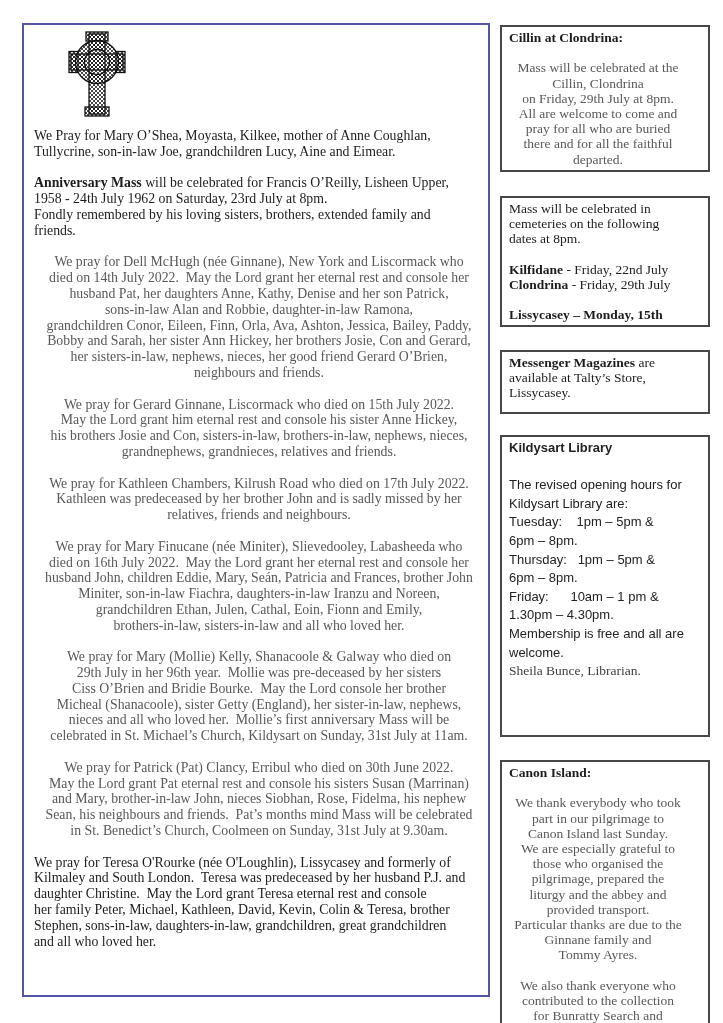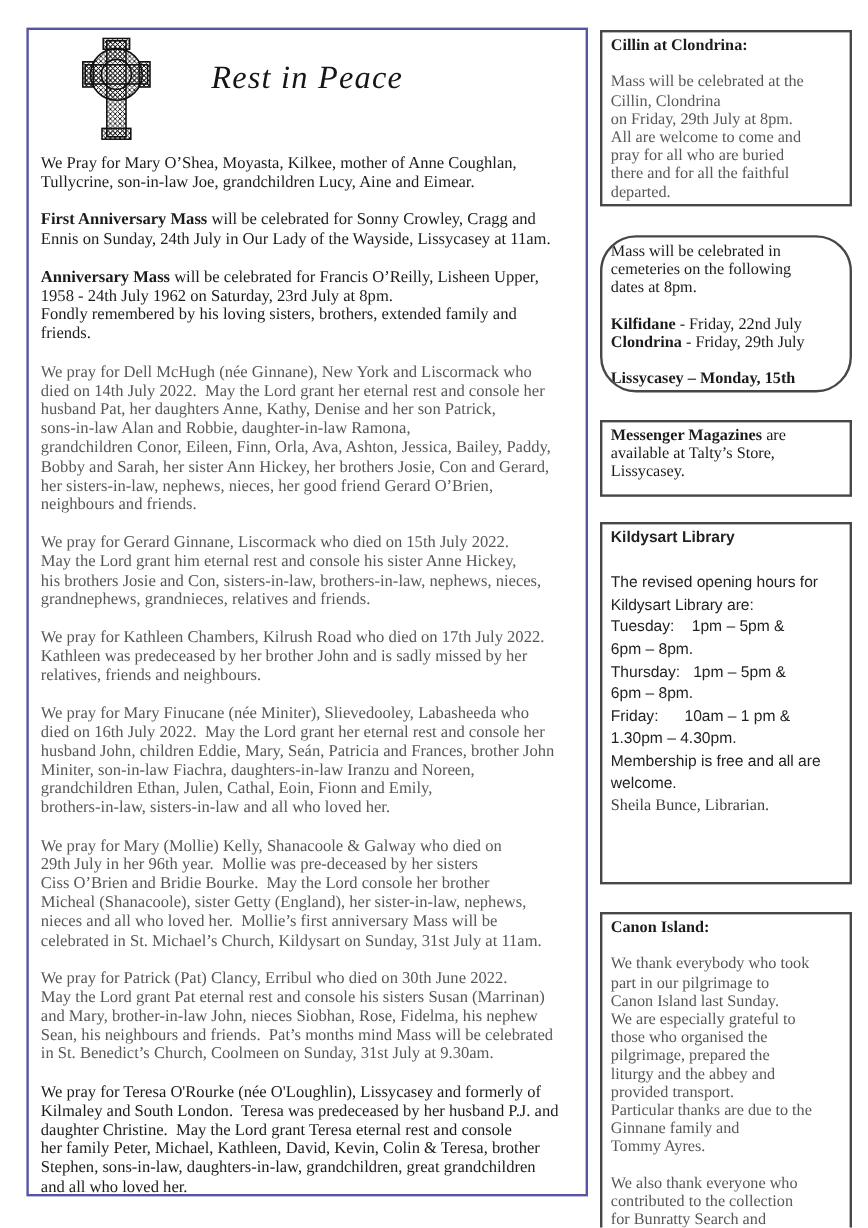--- a/index.html
+++ b/index.html
@@ -19,30 +19,30 @@
     font-style:italic;font-weight:normal;font-size:27px;color:#15151a;
     letter-spacing:1px;font-family:"Liberation Serif","DejaVu Serif",serif;
   }
   .main-text{padding:0 4px 0 10px;}
   .para{
     margin:0 0 15.8px 0;white-space:pre;
     font-size:13.8px;line-height:15.8px;color:#1d1d1d;
   }
   .para strong{font-weight:bold;}
   .tone-dark{color:#1c1c1c;}
-  .tone-gray{color:#585858;}
+  .tone-gray{color:#585858;text-align:center;}
   .side-col{position:absolute;left:500px;top:25px;width:210px;}
   .side-box{
     box-sizing:border-box;width:210px;background:#fff;
     border:2px solid #474747;padding:3px 21px 3px 7px;overflow:hidden;
   }
   .side-box .para{font-size:13.5px;line-height:15.2px;margin:0;}
   .side-box .para:not(:last-child){margin-bottom:15.2px;}
   .b1{height:147px;}
-  .b2{height:131px;margin-top:24px;border-radius:30px;}
+  .b2{height:131px;margin-top:24px;}
   .b3{height:64px;margin-top:23px;}
   .b4{height:302px;margin-top:21px;padding-top:2px;}
   .b5{height:290px;margin-top:23px;}
   .b4 .para{
     font-family:"Liberation Sans","DejaVu Sans",sans-serif;
     font-size:13px;line-height:18.6px;color:#222;
   }
   .b4 .para:not(:last-child){margin-bottom:18.6px;}
   .run-serif{font-family:"Liberation Serif","DejaVu Serif",serif;font-size:13.5px;color:#3d3d3d;}
 </style>
@@ -62,27 +62,24 @@
         <rect x="17" y="76" width="24" height="9" fill="url(#knot)" stroke="#111" stroke-width="1.3"></rect>
         <rect x="1" y="20.5" width="9" height="21" fill="url(#knot)" stroke="#111" stroke-width="1.3"></rect>
         <rect x="48" y="20.5" width="9" height="21" fill="url(#knot)" stroke="#111" stroke-width="1.3"></rect>
         <rect x="21" y="3" width="16" height="80" fill="url(#knot)" stroke="#111" stroke-width="1.3"></rect>
         <rect x="3" y="23" width="52" height="16" fill="url(#knot)" stroke="#111" stroke-width="1.3"></rect>
         <circle cx="29" cy="31" r="17" fill="none" stroke="url(#knot)" stroke-width="9"></circle>
         <circle cx="29" cy="31" r="21.5" fill="none" stroke="#111" stroke-width="1.3"></circle>
         <circle cx="29" cy="31" r="12.5" fill="none" stroke="#111" stroke-width="1.3"></circle>
       </svg>
     </div>
-    <h1 class="rip-title">Rest in Peace</h1>
   </div>
   <div class="main-text">
       <p class="para tone-dark"><span>We Pray for Mary O’Shea, Moyasta, Kilkee, mother of Anne Coughlan,
 Tullycrine, son-in-law Joe, grandchildren Lucy, Aine and Eimear.</span></p>
-      <p class="para tone-dark"><strong>First Anniversary Mass</strong><span> will be celebrated for Sonny Crowley, Cragg and
-Ennis on Sunday, 24th July in Our Lady of the Wayside, Lissycasey at 11am.</span></p>
       <p class="para tone-dark"><strong>Anniversary Mass</strong><span> will be celebrated for Francis O’Reilly, Lisheen Upper,
 1958 - 24th July 1962 on Saturday, 23rd July at 8pm.
 Fondly remembered by his loving sisters, brothers, extended family and
 friends.</span></p>
       <p class="para tone-gray"><span>We pray for Dell McHugh (née Ginnane), New York and Liscormack who
 died on 14th July 2022.  May the Lord grant her eternal rest and console her
 husband Pat, her daughters Anne, Kathy, Denise and her son Patrick,
 sons-in-law Alan and Robbie, daughter-in-law Ramona,
 grandchildren Conor, Eileen, Finn, Orla, Ava, Ashton, Jessica, Bailey, Paddy,
 Bobby and Sarah, her sister Ann Hickey, her brothers Josie, Con and Gerard,

